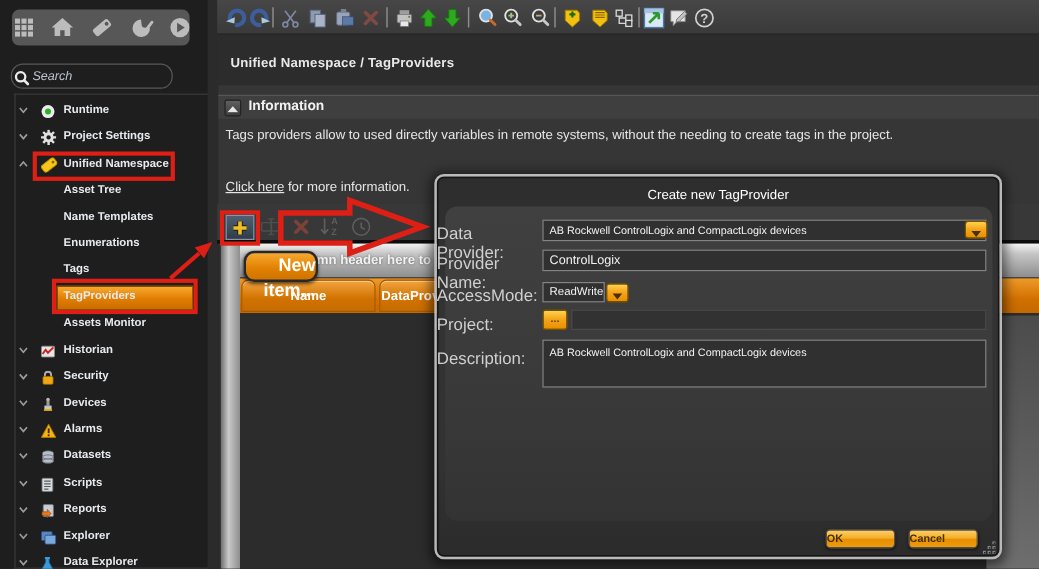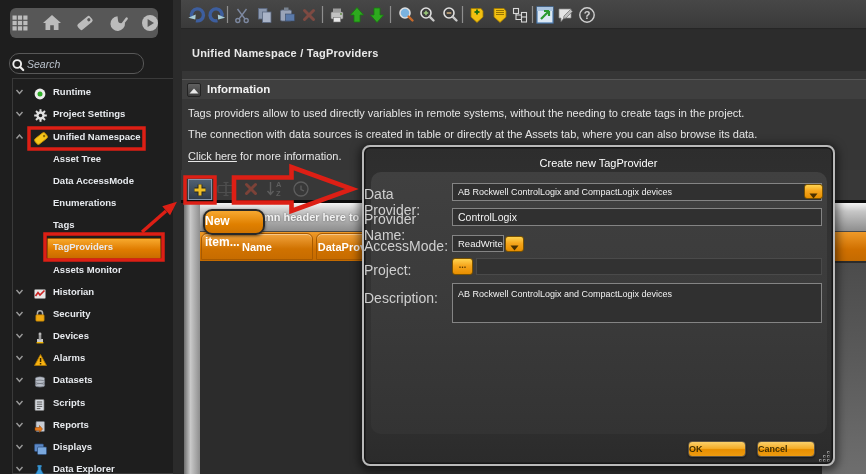--- a/index.html
+++ b/index.html
@@ -28,21 +28,21 @@
 #gridsep{left:181px;top:200px;width:685px;height:3px;background:#0c0c0c}
 #plusbtn{left:188px;top:179px;width:24px;height:21px;background:linear-gradient(#506072,#303c4a);border:1px solid #8496ac;}
 
 #indcol{left:184px;top:204px;width:16px;height:270px;background:linear-gradient(to right,#6e6e6e,#c9c9c9 40%,#8e8e8e)}
 #groupbar{left:200px;top:203px;width:666px;height:29px;background:linear-gradient(#f4f4f4,#c6c6c6 30%,#8e8e8e);border-bottom:1px solid #4a4a4a}
 #grouptxt{left:204px;top:211px;color:#f2f2f2;font-size:11px;font-weight:bold;white-space:nowrap;text-shadow:0 0 2px rgba(90,90,90,.9)}
 #hdrband{left:200px;top:232px;width:666px;height:29px;background:linear-gradient(#ef9a29,#d07000 60%,#c46a00)}
 .hcell{position:absolute;top:233px;height:27px;background:linear-gradient(#f2a43e,#d07200 60%,#c76c00);border:1px solid #a85a00;border-radius:6px 6px 0 0;color:#fff;font-size:11px;font-weight:bold;text-align:center;line-height:27px;box-shadow:inset 0 1px 0 rgba(255,255,255,.4)}
 #gridbody{left:200px;top:261px;width:666px;height:213px;background:#2c2c2c}
 #graysliver{left:822px;top:263px;width:44px;height:211px;background:linear-gradient(#4c4c4c,#5a5a5a 45%,#6e6e6e)}
-#newitem{left:203px;top:209px;width:62px;height:26px;background:linear-gradient(#f7a830,#e08000 60%,#d07400);border:2px solid #282828;border-radius:9px;color:#fff;font-size:12px;font-weight:bold;text-align:left;line-height:21px;box-shadow:0 1px 3px rgba(0,0,0,.6)}
+#newitem{left:203px;top:209px;width:62px;height:26px;background:linear-gradient(#f7a830,#e08000 60%,#d07400);border:2px solid #282828;border-radius:9px;color:#fff;font-size:15px;font-weight:bold;text-align:right;line-height:21px;box-shadow:0 1px 3px rgba(0,0,0,.6)}
 
 #dialog{left:362px;top:145px;width:473px;height:321px;border:2px solid #b9b9b9;border-radius:8px;background:linear-gradient(#2d2d2d,#333333 30%,#323232 75%,#2b2b2b);box-shadow:0 2px 9px 3px rgba(0,0,0,.5),inset 0 0 0 1.5px #161616}
 #dtitle{left:362px;top:157px;width:473px;text-align:center;color:#fff;font-size:11px}
 .dlabel{position:absolute;width:84px;color:#cfcfcf;font-size:14px}
 .dfield{position:absolute;left:452px;background:#303030;border:1px solid #848484;color:#f2f2f2;font-size:9px;white-space:nowrap;overflow:hidden}
 .obtn{position:absolute;background:linear-gradient(#ffd34f,#f6a61d 45%,#e88f00);border:1px solid #7a5200;border-radius:3px;text-align:center}
 .okbtn{position:absolute;width:58px;height:16px;background:linear-gradient(#fbd06a,#f5ad28 46%,#e88f00 54%,#ed9b10);border:1px solid #5c5344;border-radius:4px;color:#433000;font-size:9px;font-weight:bold;text-align:left;line-height:14px;box-shadow:0 1px 2px rgba(0,0,0,.5)}
 </style></head>
 <body>
 <div id="page">
@@ -148,21 +148,20 @@
 <div class="abs" id="crumb"></div>
 <div class="abs" id="crumbtxt">Unified Namespace / TagProviders</div>
 <div class="abs" id="infopanel"></div>
 <div class="abs" id="infohead"></div>
 <div class="abs" id="infobtn"></div>
 <svg class="abs" width="10" height="6" style="left:189px;top:88px" viewBox="0 0 10 6">
       <path d="M5,0.5 L9.5,5.5 L0.5,5.5 Z" fill="#e8e8e8"></path>
     </svg>
 <div class="abs" id="infotitle">Information</div>
 <div class="abs infoline" style="top:107px">Tags providers allow to used directly variables in remote systems, without the needing to create tags in the project.</div>
-<div class="abs infoline" style="top:128px">The connection with data sources is created in table or directly at the Assets tab, where you can also browse its data.</div>
 <div class="abs infoline" style="top:150px"><u>Click here</u> for more information.</div>
 <div class="abs" id="gridbar"></div>
 <div class="abs" id="gridsep"></div>
 <div class="abs" id="indcol"></div>
 <div class="abs" id="groupbar"></div>
 <div class="abs" id="grouptxt">Drag a column header here to group by that column</div>
 <div class="abs" id="hdrband"></div>
 <div class="abs hcell" style="left:201px;width:112px">Name</div>
 <div class="abs hcell" style="left:316px;width:72px">DataProvider</div>
 <div class="abs" id="gridbody"></div>
@@ -273,21 +272,21 @@
             <rect x="-6.5" y="-3.4" width="13" height="6.8" rx="2" fill="#f6c61b" stroke="#c89400" stroke-width=".8"></rect>
             <circle cx="4" cy="0" r="1.2" fill="#8a6a00"></circle>
           </g>
         </svg></span>
       <span class="tlabel">Unified Namespace</span>
     </div>
 <div class="trow" style="top:148px">
       <span class="tlabel">Asset Tree</span>
     </div>
 <div class="trow" style="top:170px">
-      <span class="tlabel">Data AccessMode</span>
+      <span class="tlabel">Name Templates</span>
     </div>
 <div class="trow" style="top:192px">
       <span class="tlabel">Enumerations</span>
     </div>
 <div class="trow" style="top:214px">
       <span class="tlabel">Tags</span>
     </div>
 <div class="trow" style="top:236px">
       <span class="tlabel">TagProviders</span>
     </div>
@@ -377,21 +376,21 @@
       <span class="tlabel">Reports</span>
     </div>
 <div class="trow" style="top:436px">
       <span class="chev"><svg width="9" height="6" viewBox="0 0 9 6">
           <path d="M1.5,1 L4.5,4.5 L7.5,1" stroke="#9a9a9a" stroke-width="1.4" fill="none"></path>
         </svg></span>
       <span class="ticon"><svg width="13" height="12" viewBox="0 0 13 12">
           <rect x="0.5" y="1" width="9" height="7.5" rx="1" fill="#5b87c5" stroke="#2a4a78" stroke-width=".7"></rect>
           <rect x="3.5" y="4" width="9" height="7.5" rx="1" fill="#7aa8dd" stroke="#2a4a78" stroke-width=".7"></rect>
         </svg></span>
-      <span class="tlabel">Displays</span>
+      <span class="tlabel">Explorer</span>
     </div>
 <div class="trow" style="top:458px">
       <span class="chev"><svg width="9" height="6" viewBox="0 0 9 6">
           <path d="M1.5,1 L4.5,4.5 L7.5,1" stroke="#9a9a9a" stroke-width="1.4" fill="none"></path>
         </svg></span>
       <span class="ticon"><svg width="11" height="12" viewBox="0 0 11 12">
           <path d="M4,1 L7,1 L7,4.5 L10,10 A1.4,1.4 0 0 1 8.8,11.5 L2.2,11.5 A1.4,1.4 0 0 1 1,10 L4,4.5 Z" fill="#3a9ad9" stroke="#1a5a8a" stroke-width=".7"></path>
           <rect x="3.2" y="0.2" width="4.6" height="1.6" rx=".8" fill="#3a9ad9"></rect>
         </svg></span>
       <span class="tlabel">Data Explorer</span>

